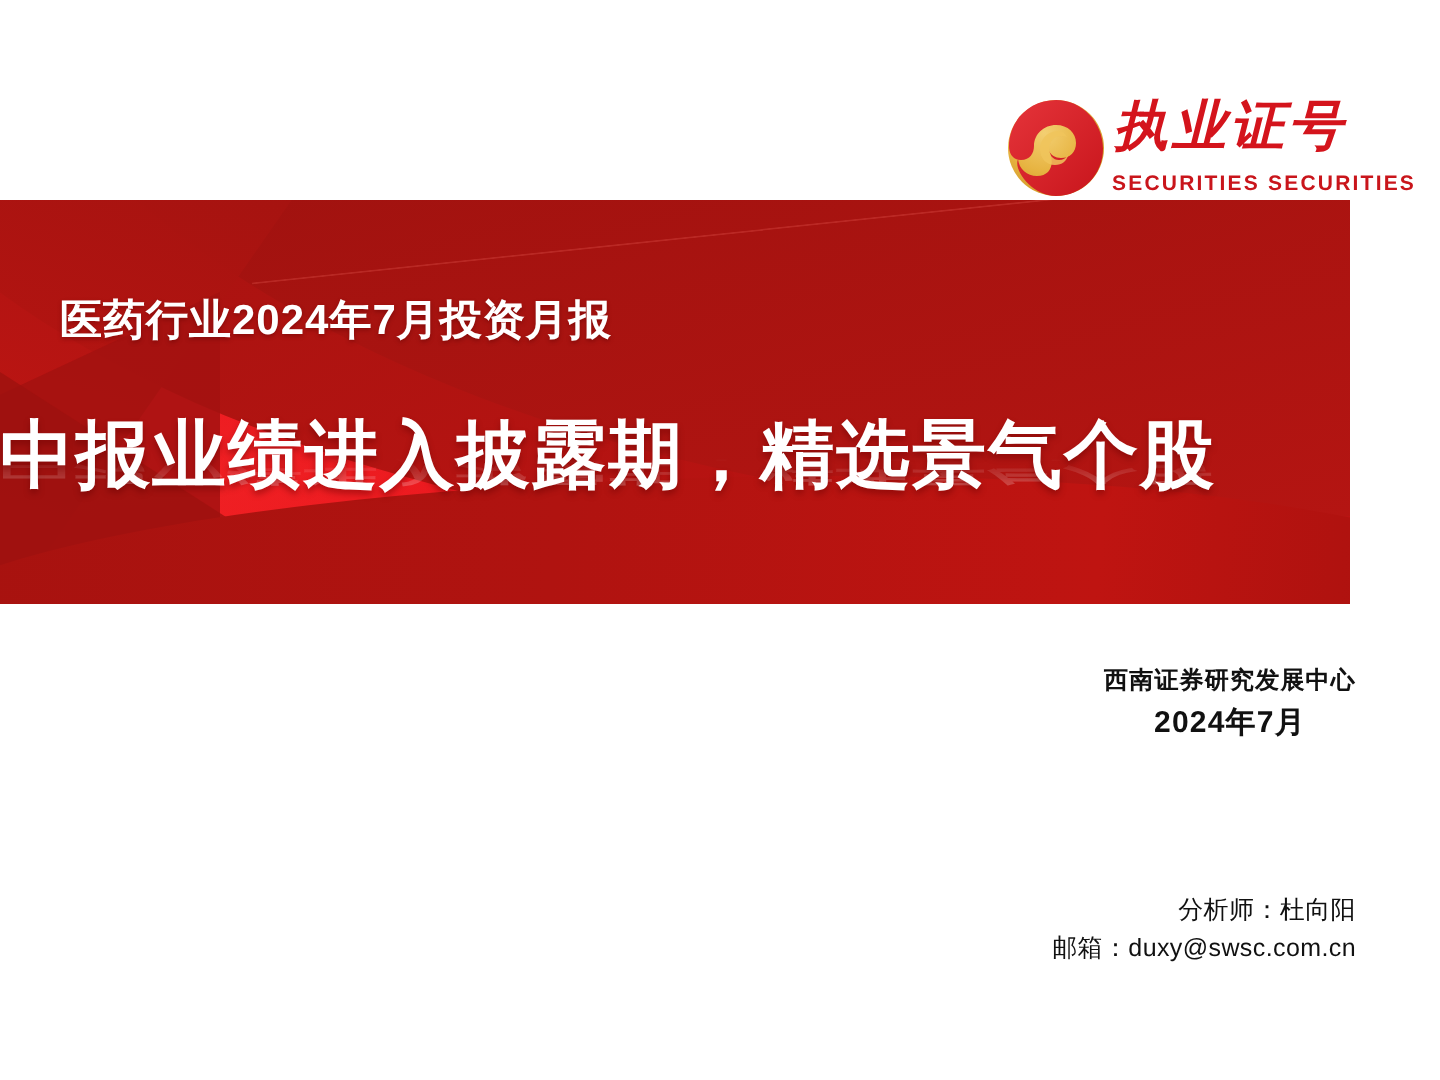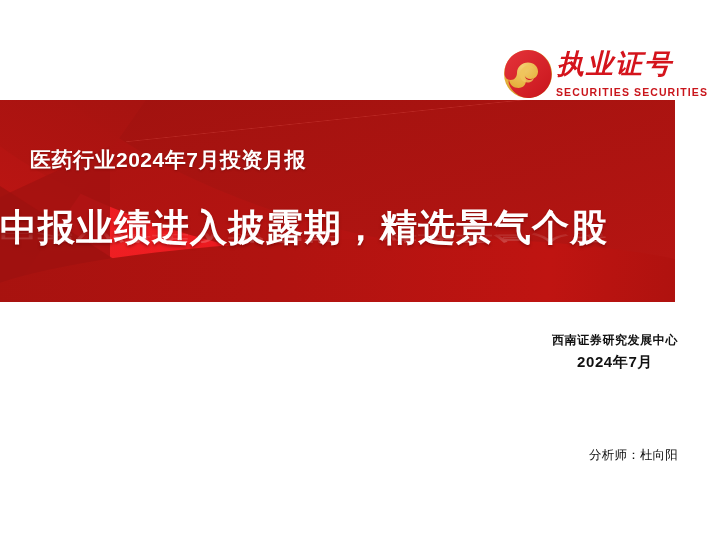--- a/index.html
+++ b/index.html
@@ -211,15 +211,16 @@
     </div>
   </div>
 
   <div class="org-block">
     <div class="org-name">西南证券研究发展中心</div>
     <div class="org-date">2024年7月</div>
   </div>
 
   <div class="analyst-block">
     <div class="analyst-line">分析师：杜向阳</div>
+    <div class="analyst-line">邮箱：duxy@swsc.com.cn</div>
   </div>
 
 </div>
 
 </body></html>

